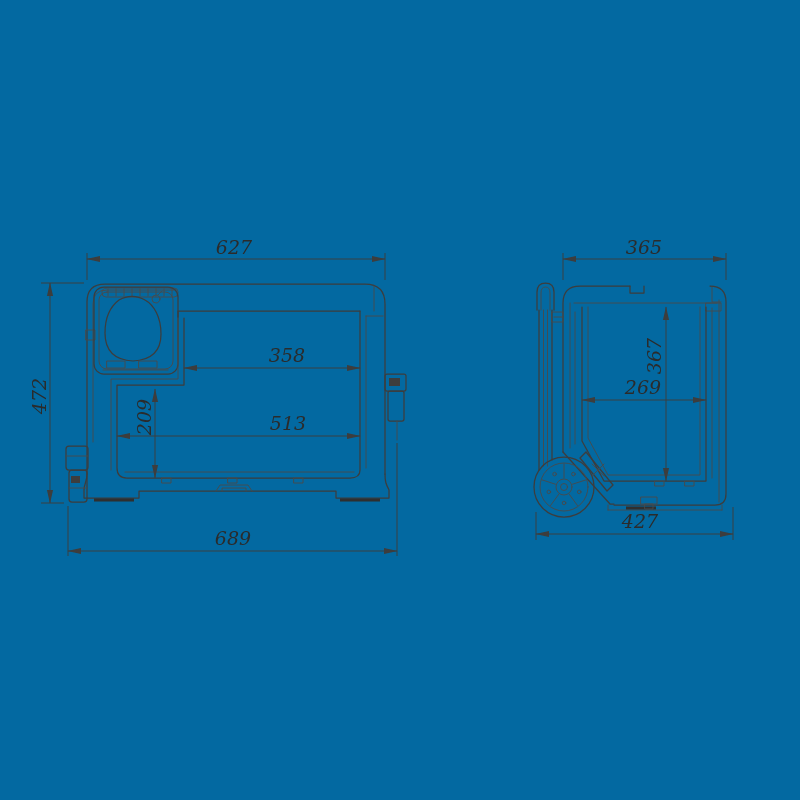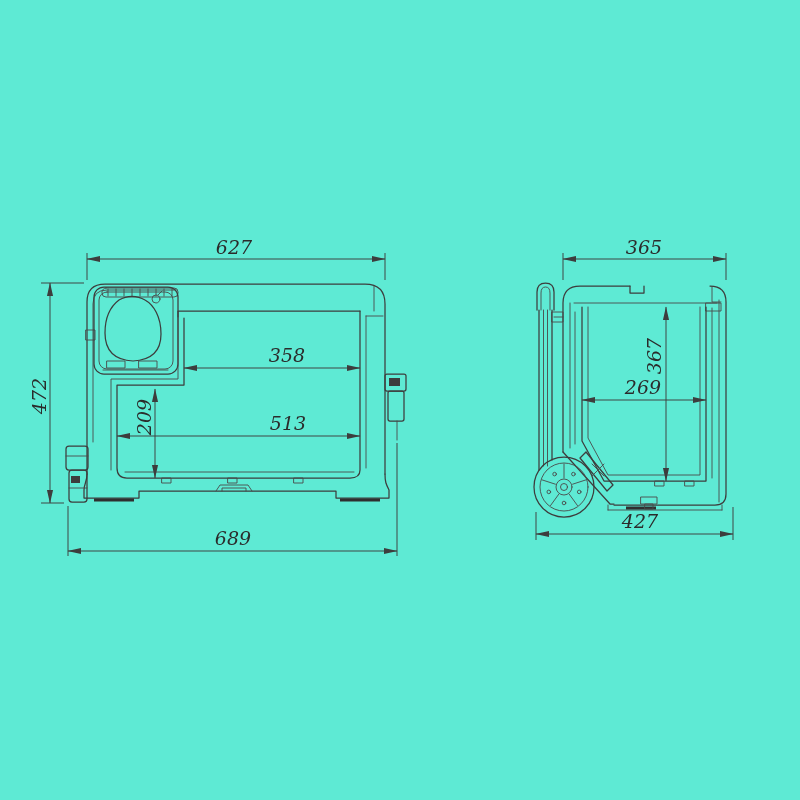--- a/index.html
+++ b/index.html
@@ -1,16 +1,16 @@
 <!DOCTYPE html>
 <html><head>
 <meta charset="utf-8">
 <style>
   html,body { margin:0; padding:0; background:#ffffff; }
-  .frame { width:800px; height:800px; background:#5eead4; position:relative; overflow:hidden;
+  .frame { width:800px; height:800px; background:#0369a1; position:relative; overflow:hidden;
            font-family:"DejaVu Serif","Liberation Serif",serif; }
   svg { display:block; }
   .ln   { fill:none; stroke:#3d3d3d; stroke-width:1.25; stroke-linejoin:round; stroke-linecap:round; }
   .lt   { fill:none; stroke:#4a4a4a; stroke-width:0.9;  stroke-linejoin:round; stroke-linecap:round; }
   .pad  { fill:none; stroke:#2f2f2f; stroke-width:3;    stroke-linecap:butt; }
   .dk   { fill:#3d3d3d; stroke:none; }
   .dim  { fill:none; stroke:#3d3d3d; stroke-width:0.95; }
   .ext  { fill:none; stroke:#3d3d3d; stroke-width:0.95; }
   .dimtxt { font-family:"DejaVu Serif","Liberation Serif",serif; font-style:italic;
             font-size:19px; fill:#2b2b2b; text-anchor:middle; }

